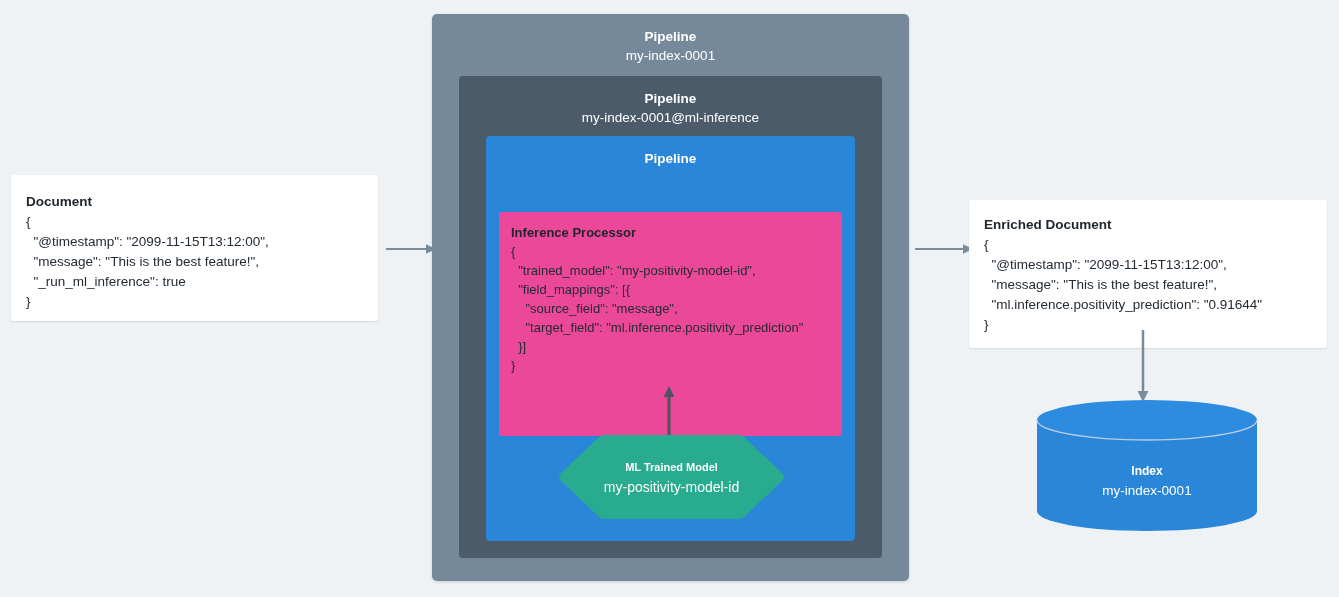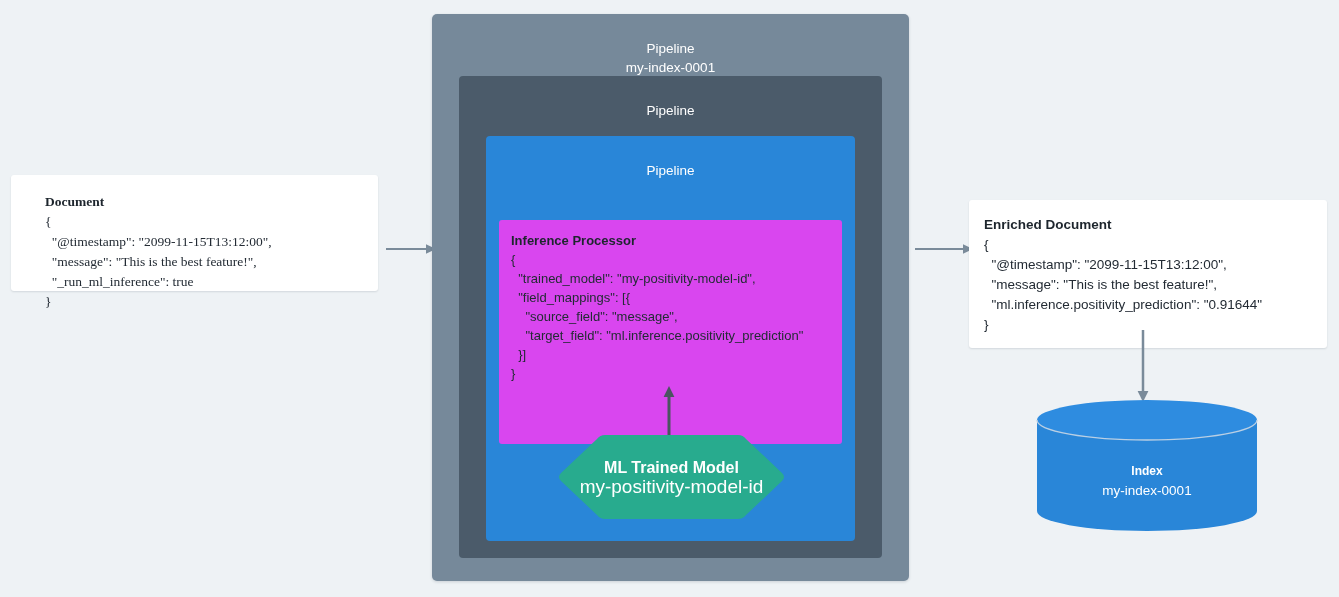--- a/index.html
+++ b/index.html
@@ -39,23 +39,22 @@
     font-size: 13.5px;
     line-height: 20px;
     color: #232b34;
     white-space: pre;
   }
 
   #document-card {
     left: 11px;
     top: 175px;
     width: 367px;
-    height: 116px;
-    padding: 17px 0 0 34px;
-    font-family: Liberation Serif, serif;
+    height: 146px;
+    padding: 17px 0 0 15px;
   }
   #enriched-card {
     left: 969px;
     top: 200px;
     width: 358px;
     height: 148px;
     padding: 15px 0 0 15px;
   }
 
   
@@ -90,44 +89,42 @@
     border-radius: 4px;
     box-sizing: border-box;
   }
 
   .pipe-head {
     text-align: center;
     color: #ffffff;
     padding-top: 13px;
   }
   .pipe-head .k {
-    font-weight: normal;
+    font-weight: bold;
     font-size: 13.5px;
     line-height: 19px;
     display: block;
-    margin-top: 12px;
   }
   .pipe-head .v {
     font-size: 13.5px;
     line-height: 20px;
     display: block;
   }
 
   
   #inference-processor {
     position: absolute;
     left: 13px;
     top: 76px;
     width: 343px;
     height: 224px;
-    background: #d946ef;
+    background: #ec4899;
     border-radius: 3px;
     padding: 11px 0 0 12px;
     box-sizing: border-box;
-    margin-top: 8px;
   }
   .proc-title {
     font-weight: bold;
     font-size: 13px;
     line-height: 19px;
     color: #1d252d;
   }
   .proc-line {
     font-size: 13px;
     line-height: 19px;
@@ -148,25 +145,25 @@
     inset: 0;
     display: flex;
     flex-direction: column;
     align-items: center;
     justify-content: center;
     color: #ffffff;
     pointer-events: none;
   }
   #ml-model-hex .hex-label .k {
     font-weight: bold;
-    font-size: 16px;
+    font-size: 11px;
     line-height: 19px;
   }
   #ml-model-hex .hex-label .v {
-    font-size: 19px;
+    font-size: 14px;
     line-height: 20px;
   }
 
   
   #index-cylinder {
     position: absolute;
     left: 1035px;
     top: 400px;
     width: 224px;
     height: 131px;
@@ -221,20 +218,21 @@
 
   <div id="pipeline-outer">
     <div class="pipe-head">
       <span class="k">Pipeline</span>
       <span class="v">my-index-0001</span>
     </div>
 
     <div id="pipeline-middle">
       <div class="pipe-head">
         <span class="k">Pipeline</span>
+        <span class="v">my-index-0001@ml-inference</span>
       </div>
 
       <div id="pipeline-inner">
         <div class="pipe-head">
           <span class="k">Pipeline</span>
         </div>
 
         <div id="inference-processor">
           <div class="proc-title">Inference Processor</div>
           <div class="proc-line">{</div>

